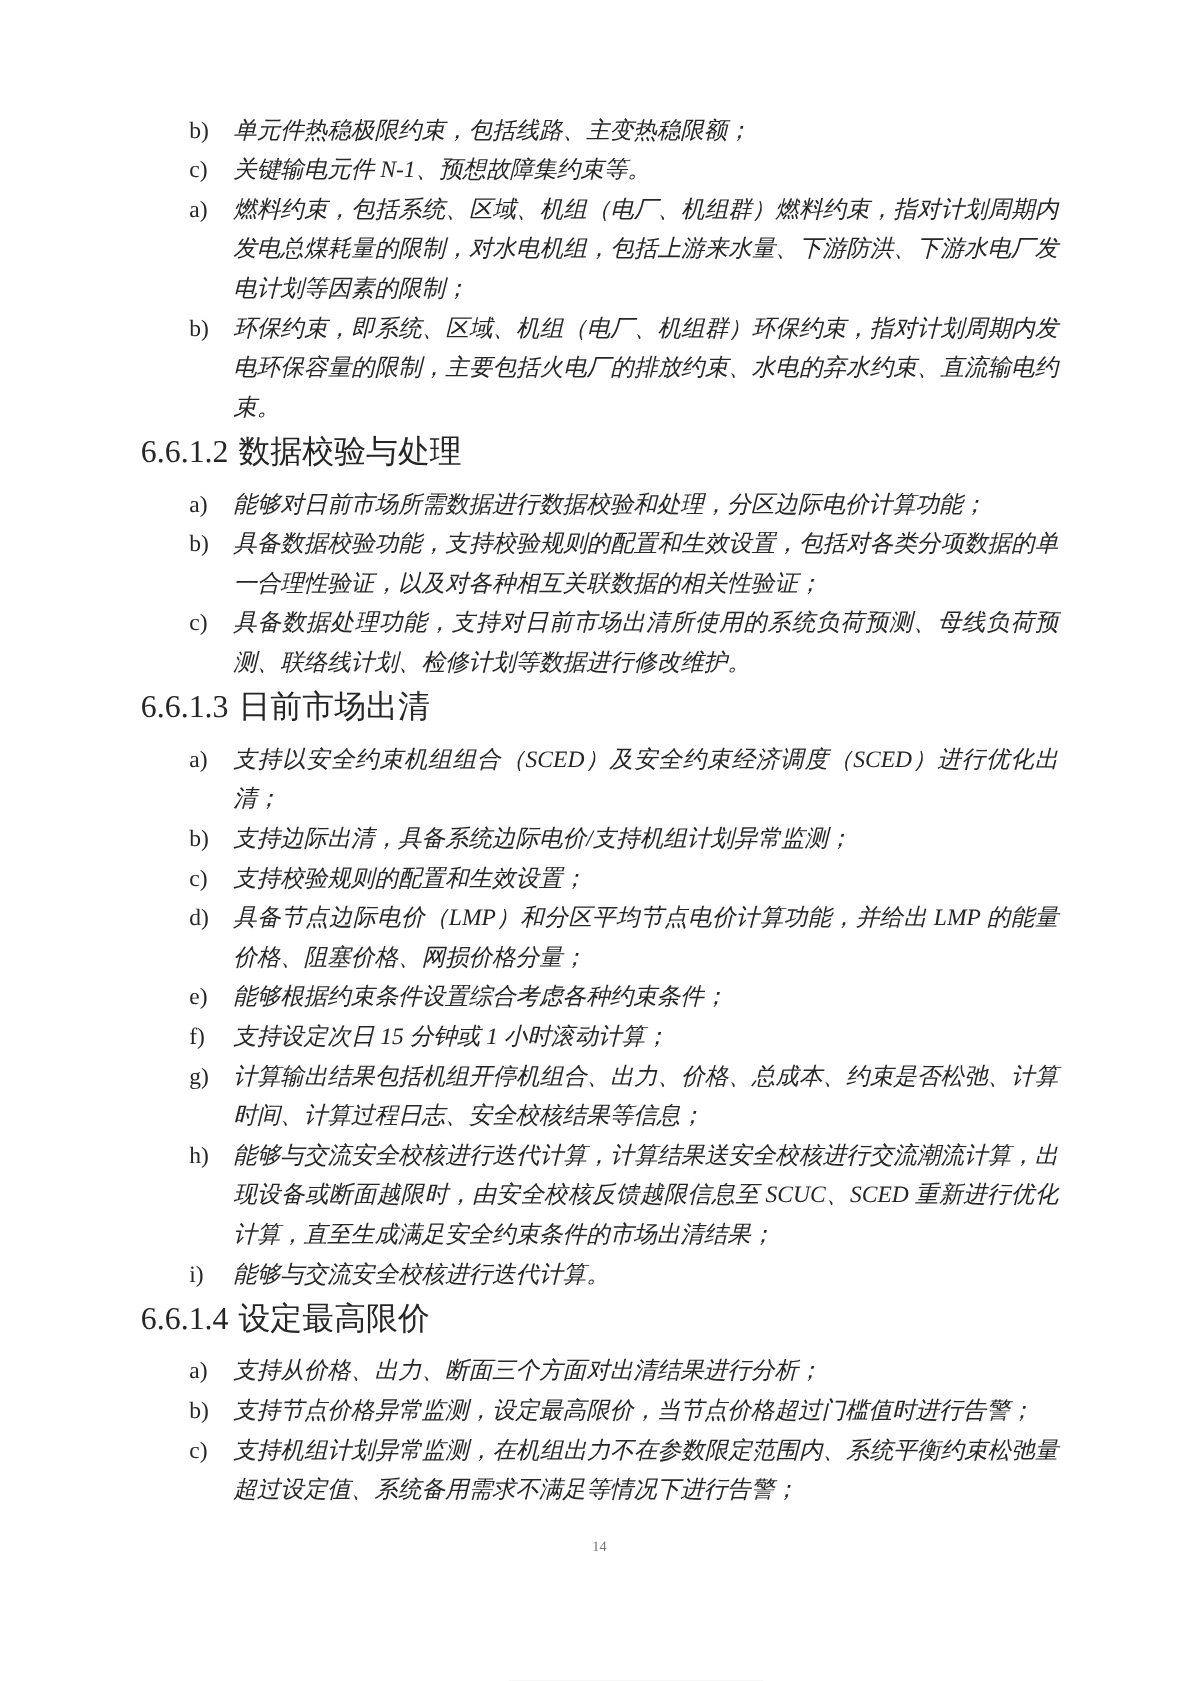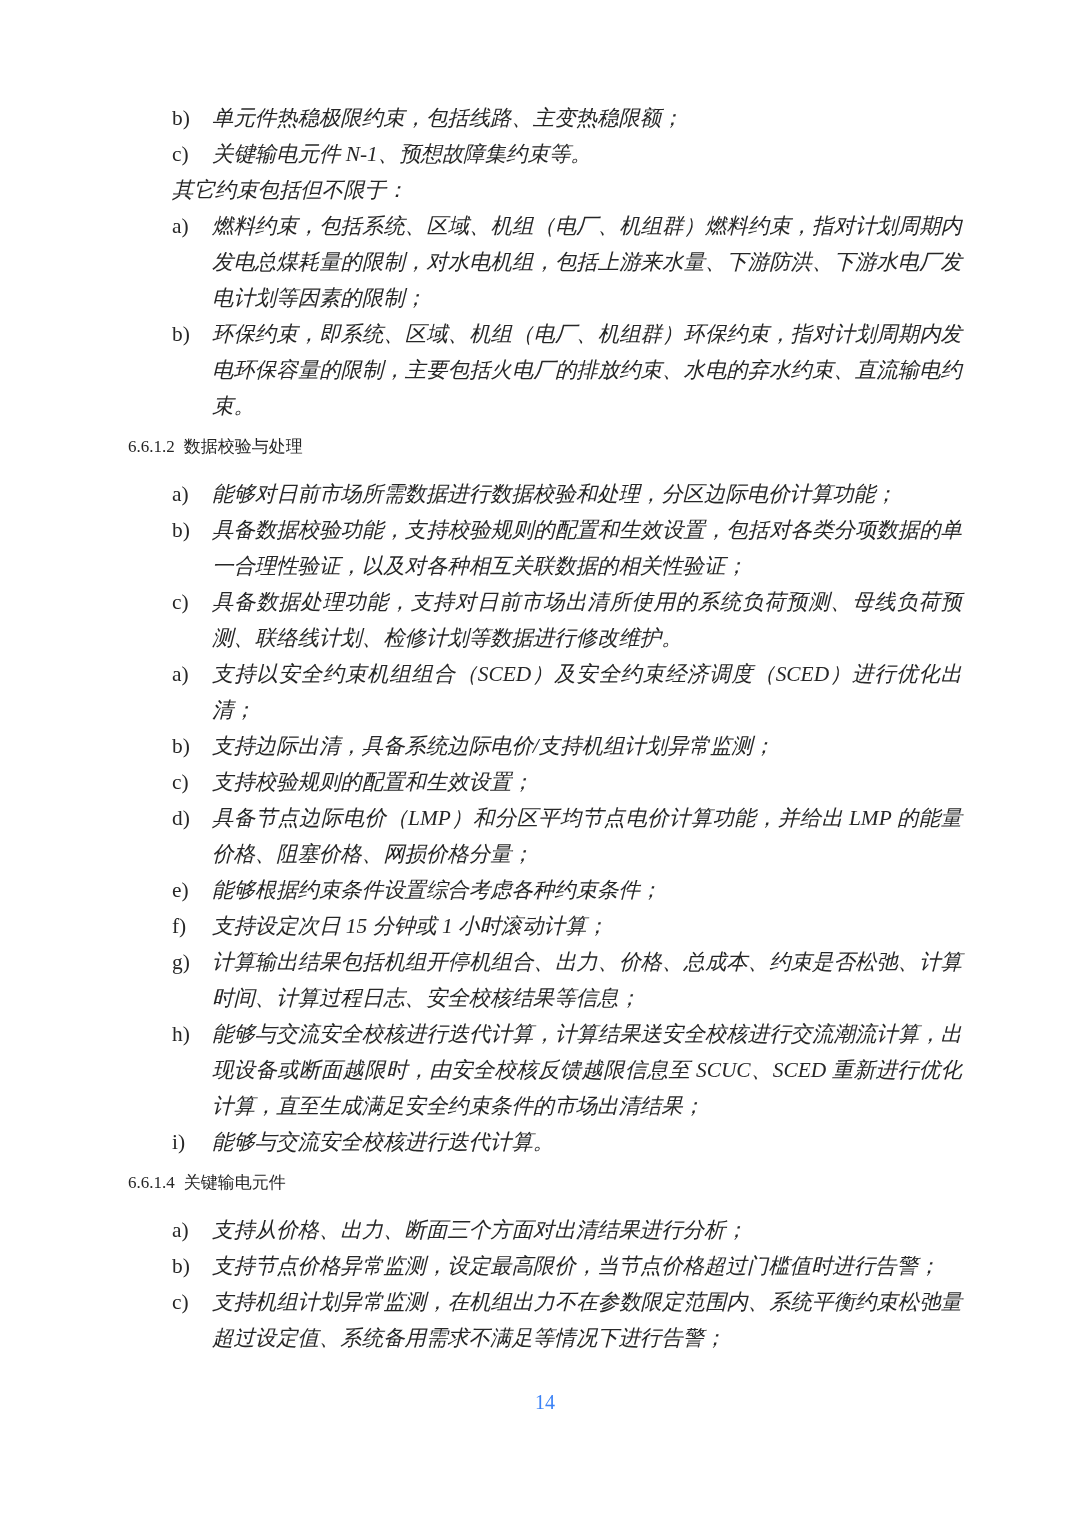--- a/index.html
+++ b/index.html
@@ -42,50 +42,49 @@
     flex: 1;
     text-align: justify;
   }
   .plain {
     padding-left: 44px;
     text-align: justify;
   }
   h3.heading {
     margin: 5px 0 11px 0;
     padding: 0;
-    font-size: 17px;
+    font-size: 29px;
     font-weight: normal;
     line-height: 36px;
   }
   h3.heading .sec-num { margin-right: 9px; }
   .footer {
-    margin-top: 28px;
+    margin-top: 16px;
     text-align: center;
-    font-size: 20px;
-    color: #3b82f6;
+    font-size: 13px;
+    color: #737373;
   }
 </style>
 </head>
 <body>
 
 <div class="page">
   <div class="content">
 
     <ol class="list">
       <li>
         <span class="marker">b)</span>
         <p class="itext">单元件热稳极限约束，包括线路、主变热稳限额；</p>
       </li>
       <li>
         <span class="marker">c)</span>
         <p class="itext">关键输电元件 N-1、预想故障集约束等。</p>
       </li>
     </ol>
 
-    <p class="plain">其它约束包括但不限于：</p>
 
     <ol class="list">
       <li>
         <span class="marker">a)</span>
         <p class="itext">燃料约束，包括系统、区域、机组（电厂、机组群）燃料约束，指对计划周期内发电总煤耗量的限制，对水电机组，包括上游来水量、下游防洪、下游水电厂发电计划等因素的限制；</p>
       </li>
       <li>
         <span class="marker">b)</span>
         <p class="itext">环保约束，即系统、区域、机组（电厂、机组群）环保约束，指对计划周期内发电环保容量的限制，主要包括火电厂的排放约束、水电的弃水约束、直流输电约束。</p>
       </li>
@@ -102,20 +101,23 @@
       <li>
         <span class="marker">b)</span>
         <p class="itext">具备数据校验功能，支持校验规则的配置和生效设置，包括对各类分项数据的单一合理性验证，以及对各种相互关联数据的相关性验证；</p>
       </li>
       <li>
         <span class="marker">c)</span>
         <p class="itext">具备数据处理功能，支持对日前市场出清所使用的系统负荷预测、母线负荷预测、联络线计划、检修计划等数据进行修改维护。</p>
       </li>
     </ol>
 
+    <h3 class="heading">
+      <span class="sec-num">6.6.1.3</span><span>日前市场出清</span>
+    </h3>
     <ol class="list">
       <li>
         <span class="marker">a)</span>
         <p class="itext">支持以安全约束机组组合（SCED）及安全约束经济调度（SCED）进行优化出清；</p>
       </li>
       <li>
         <span class="marker">b)</span>
         <p class="itext">支持边际出清，具备系统边际电价/支持机组计划异常监测；</p>
       </li>
       <li>
@@ -142,21 +144,21 @@
         <span class="marker">h)</span>
         <p class="itext">能够与交流安全校核进行迭代计算，计算结果送安全校核进行交流潮流计算，出现设备或断面越限时，由安全校核反馈越限信息至 SCUC、SCED 重新进行优化计算，直至生成满足安全约束条件的市场出清结果；</p>
       </li>
       <li>
         <span class="marker">i)</span>
         <p class="itext">能够与交流安全校核进行迭代计算。</p>
       </li>
     </ol>
 
     <h3 class="heading">
-      <span class="sec-num">6.6.1.4</span><span>关键输电元件</span>
+      <span class="sec-num">6.6.1.4</span><span>设定最高限价</span>
     </h3>
     <ol class="list">
       <li>
         <span class="marker">a)</span>
         <p class="itext">支持从价格、出力、断面三个方面对出清结果进行分析；</p>
       </li>
       <li>
         <span class="marker">b)</span>
         <p class="itext">支持节点价格异常监测，设定最高限价，当节点价格超过门槛值时进行告警；</p>
       </li>

